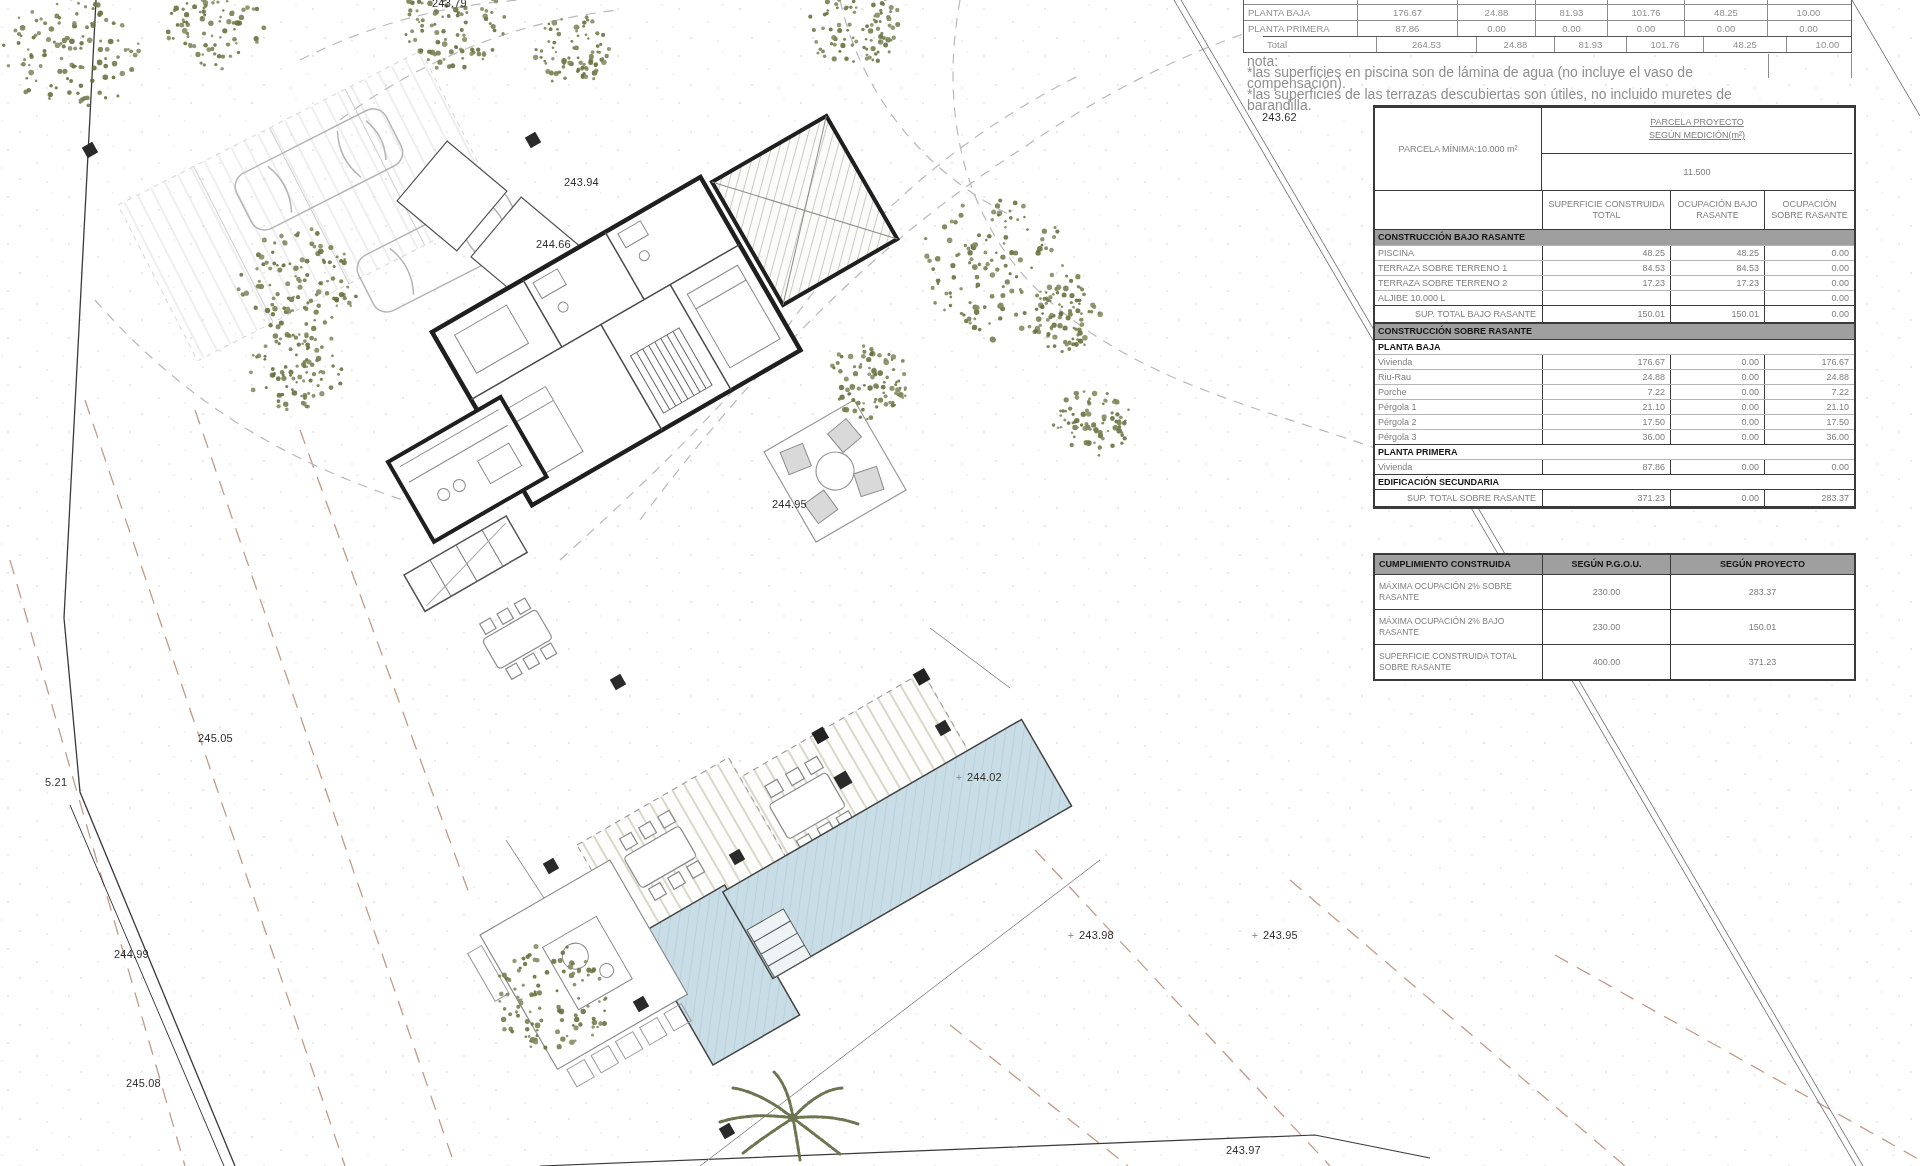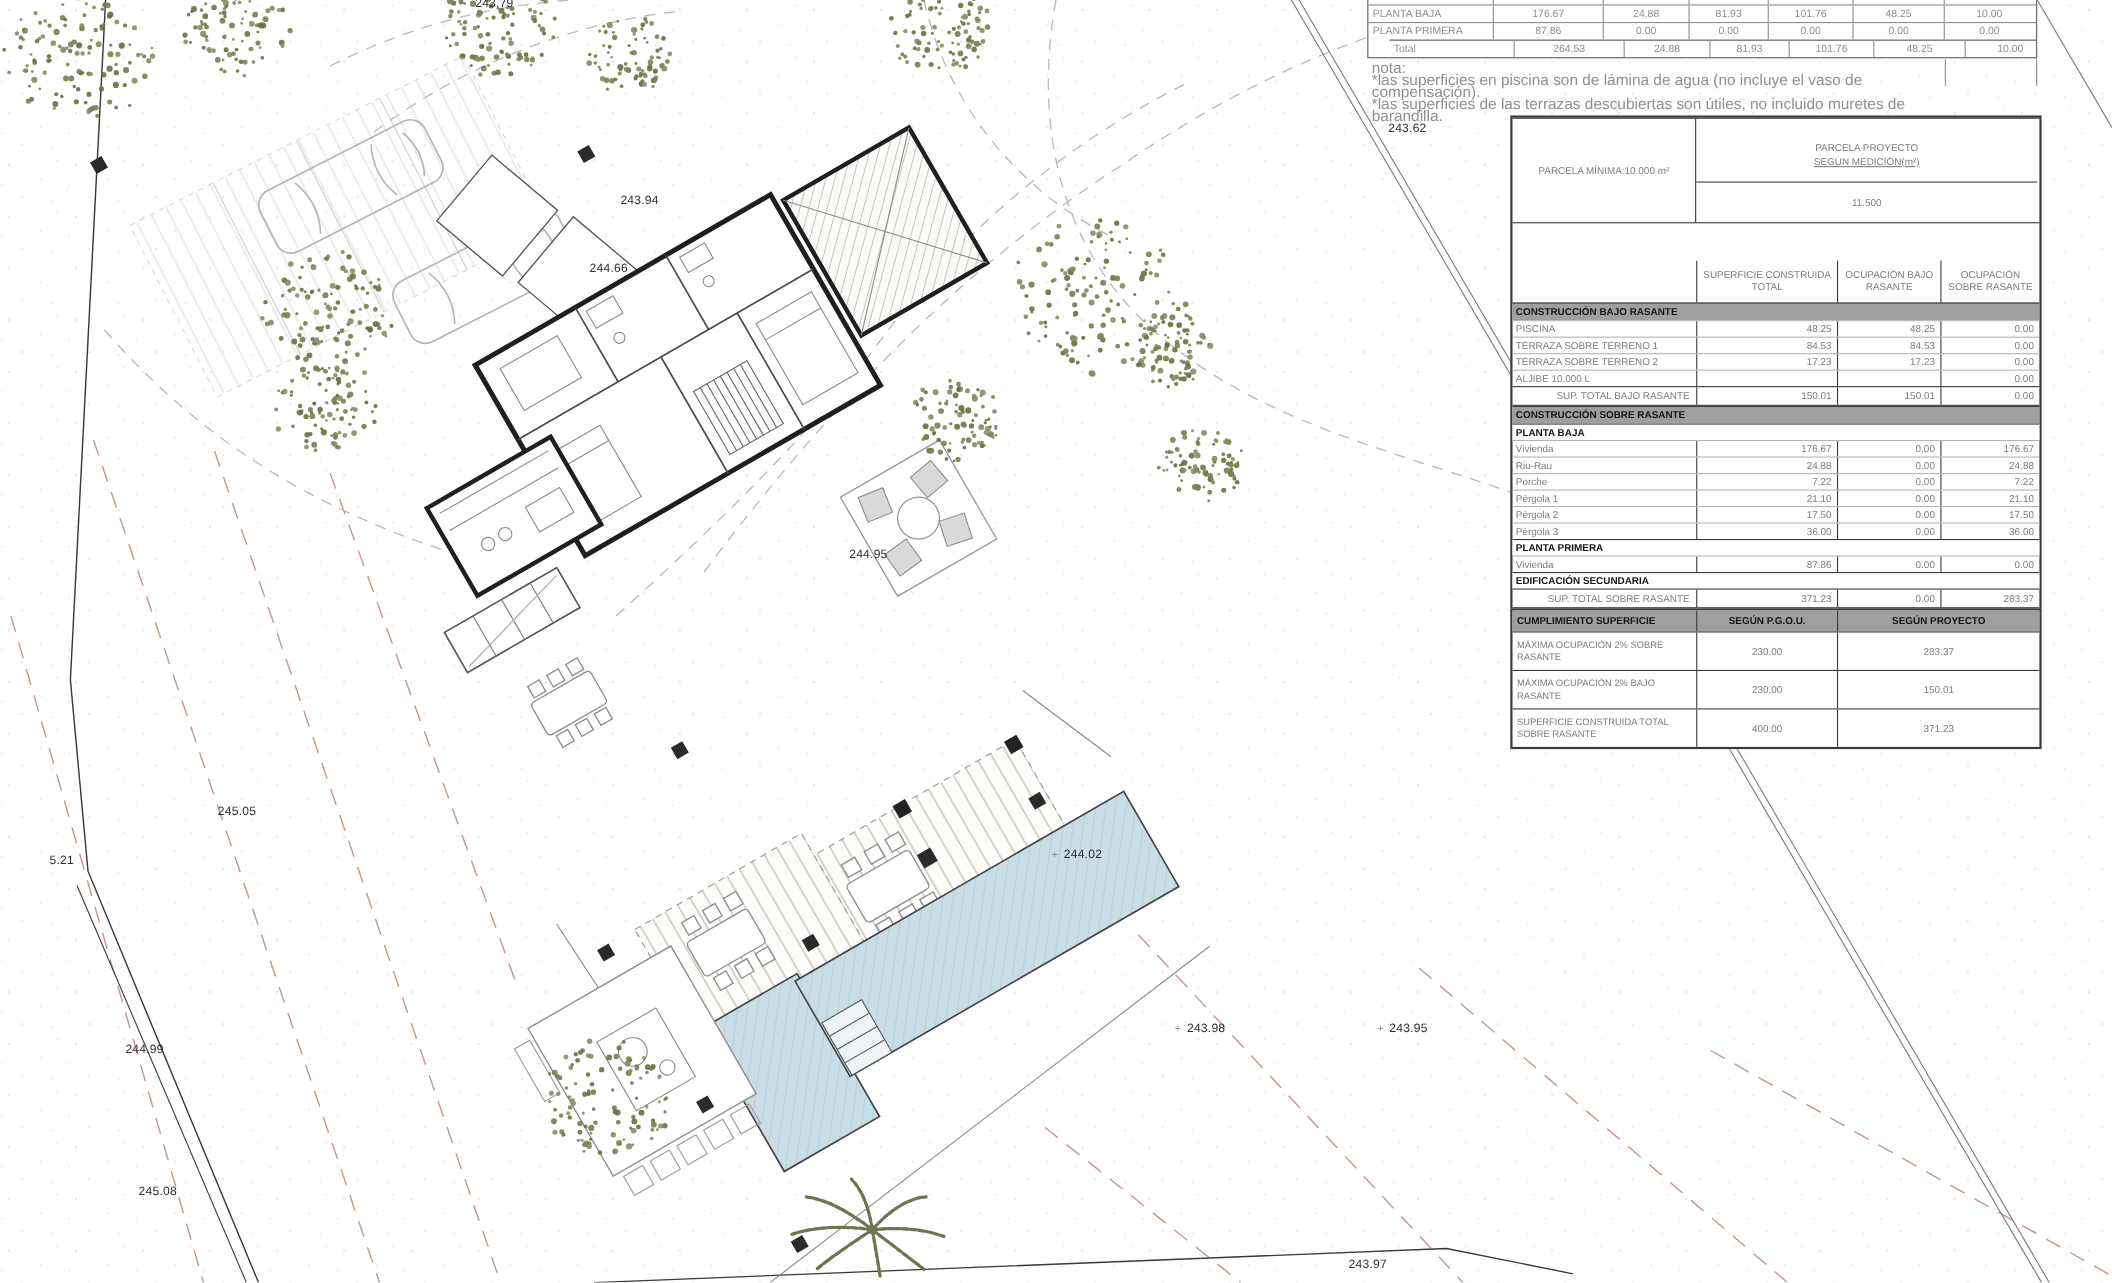--- a/index.html
+++ b/index.html
@@ -23,26 +23,26 @@
   .tnotes{position:absolute;left:1247px;top:56px;width:520px;font-size:14px;line-height:11px;color:#8f8f8f;}
   .vline{position:absolute;width:1px;background:#8c8c8c;}
   
   .stable{position:absolute;left:1373px;top:105px;width:479px;background:#fff;
     border:2px solid #3a3a3a;font-size:9px;color:#7d7d7d;}
   .stable .hdr{background:#686868;color:#fff;font-weight:bold;text-align:center;
     font-size:9.5px;line-height:12px;padding:2px 0;}
   .prow{display:grid;grid-template-columns:167px 310px;border-top:1px solid #3a3a3a;}
   .pleft{display:flex;align-items:center;justify-content:center;border-right:1.5px solid #3a3a3a;text-align:center;}
   .pright div{text-align:center;}
-  .pr-top{height:37px;padding-top:20px;line-height:13px;border-bottom:1px solid #3a3a3a;}
+  .pr-top{height:37px;padding-top:8px;line-height:13px;border-bottom:1px solid #3a3a3a;text-decoration:underline;}
   .pr-top .u{text-decoration:underline;}
   .pr-bot{height:36px;line-height:36px;}
   .chrow{display:grid;grid-template-columns:167px 128px 94px 90px;border-top:1px solid #3a3a3a;}
   .chrow span{min-height:36px;display:flex;align-items:center;justify-content:center;text-align:center;
-    line-height:11px;border-left:1.5px solid #3a3a3a;padding:1px 2px;margin-top:34px;}
+    line-height:11px;border-left:1.5px solid #3a3a3a;padding:1px 2px;}
   .chrow span:first-child{border-left:none;}
   .secbar{height:15px;line-height:15px;background:#9f9f9f;color:#141414;font-weight:bold;
     padding-left:3px;border-top:1px solid #3a3a3a;font-size:9px;}
   .subhdr{height:14px;line-height:14px;color:#141414;font-weight:bold;padding-left:3px;
     border-top:1px solid #3a3a3a;font-size:9px;background:#fff;}
   .drow{display:grid;grid-template-columns:167px 128px 94px 90px;border-top:1px solid #b5b5b5;}
   .drow span{height:14px;line-height:14px;overflow:hidden;}
   .drow span:first-child{padding-left:3px;}
   .drow span:nth-child(n+2){border-left:1.5px solid #3a3a3a;text-align:right;padding-right:5px;}
   .drow.tot{border-top:1.5px solid #3a3a3a;border-bottom:1.5px solid #3a3a3a;}
@@ -1687,21 +1687,21 @@
         <span>SUP. TOTAL SOBRE RASANTE</span>
         <span>371.23</span>
         <span>0.00</span>
         <span>283.37</span>
       </div>
     </div>
 </div>
 
 <div class="ctable">
   <div class="chd">
-    <span>CUMPLIMIENTO SUPERFICIE</span>
+    <span>CUMPLIMIENTO CONSTRUIDA</span>
     <span>SEGÚN P.G.O.U.</span>
     <span>SEGÚN PROYECTO</span>
   </div>
   <div id="ctable-rows">
       <div class="crow">
         <span>MÁXIMA OCUPACIÓN 2% SOBRE RASANTE</span>
         <span>230.00</span>
         <span>283.37</span>
       </div>
       <div class="crow">

